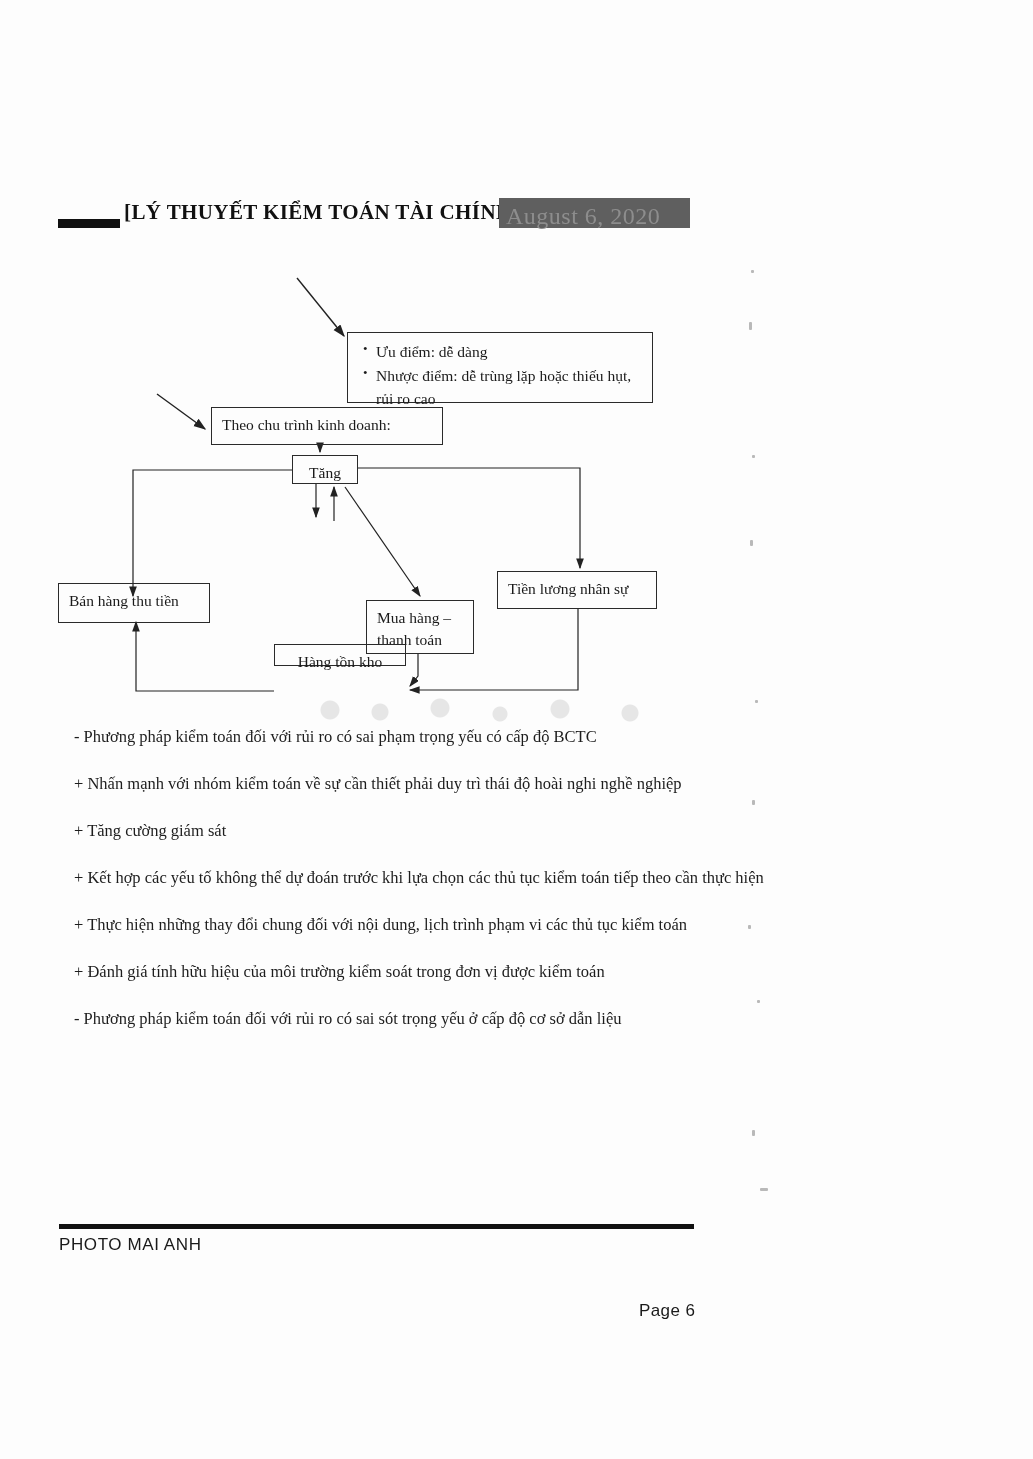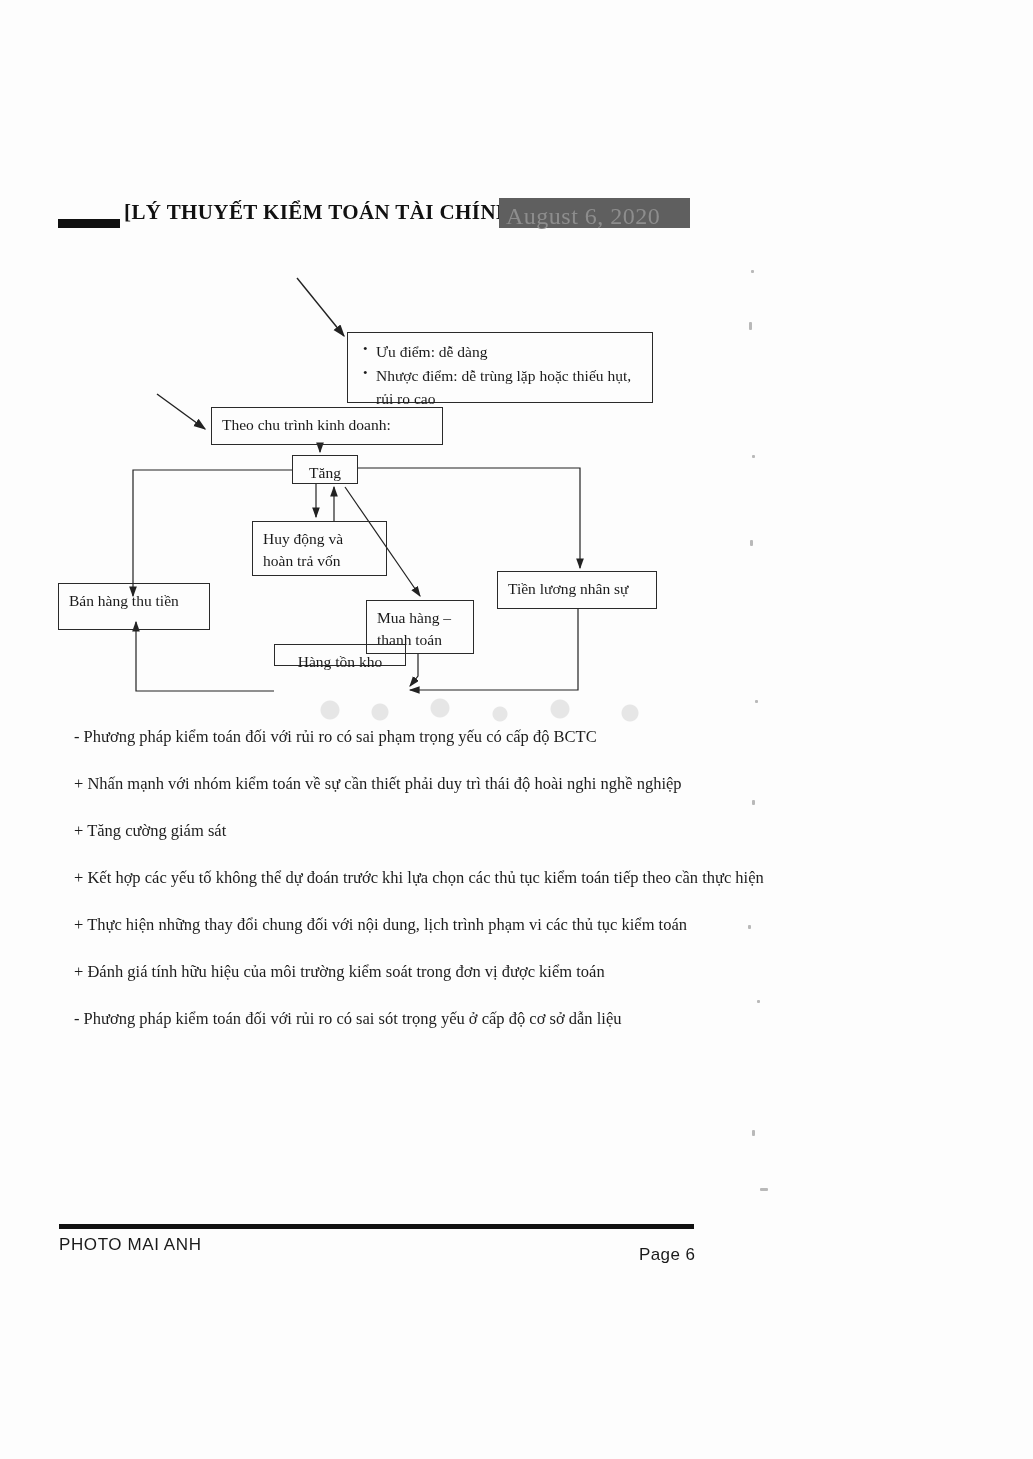--- a/index.html
+++ b/index.html
@@ -97,21 +97,21 @@
     top: -1px;
     font-size: 13px;
   }
 
   
   #box-advantages { left: 347px; top: 323px; width: 306px; height: 71px; margin-top: 9px; }
   #box-cycle      { left: 211px; top: 407px; width: 232px; height: 38px; }
   #box-cash       { left: 292px; top: 455px; width: 66px;  height: 29px; }
   #box-mobilize   { left: 252px; top: 521px; width: 135px; height: 55px; }
   #box-salary     { left: 497px; top: 571px; width: 160px; height: 38px; }
-  #box-sell       { left: 58px;  top: 583px; width: 152px; height: 47px; }
+  #box-sell       { left: 58px;  top: 583px; width: 152px; height: 40px; }
   #box-purchase   { left: 366px; top: 600px; width: 108px; height: 54px; }
   #box-inventory  { left: 274px; top: 644px; width: 132px; height: 22px; }
 
   
   #connectors {
     position: absolute;
     left: 0; top: 0;
     width: 1033px;
     height: 1459px;
     pointer-events: none;
@@ -146,21 +146,21 @@
     left: 59px;
     top: 1235px;
     font-family: "Liberation Sans", sans-serif;
     font-size: 17px;
     letter-spacing: 0.6px;
     color: #1a1a1a;
   }
   .footer-right {
     position: absolute;
     left: 639px;
-    top: 1245px;
+    top: 1301px;
     font-family: "Liberation Sans", sans-serif;
     font-size: 17px;
     letter-spacing: 0.4px;
     color: #1a1a1a;
   }
 
   
   .speck {
     position: absolute;
     background: #b9b9b9;
@@ -237,23 +237,20 @@
   </div>
 
   <div class="box" id="box-cycle">
     <div class="inner">Theo chu trình kinh doanh:</div>
   </div>
 
   <div class="box center" id="box-cash">
     <div class="inner">Tăng</div>
   </div>
 
-  <div class="box" id="box-mobilize">
-    <div class="inner">Huy động và hoàn trả vốn</div>
-  </div>
 
   <div class="box" id="box-salary">
     <div class="inner">Tiền lương nhân sự</div>
   </div>
 
   <div class="box" id="box-sell">
     <div class="inner">Bán hàng thu tiền</div>
   </div>
 
   <div class="box" id="box-purchase">

